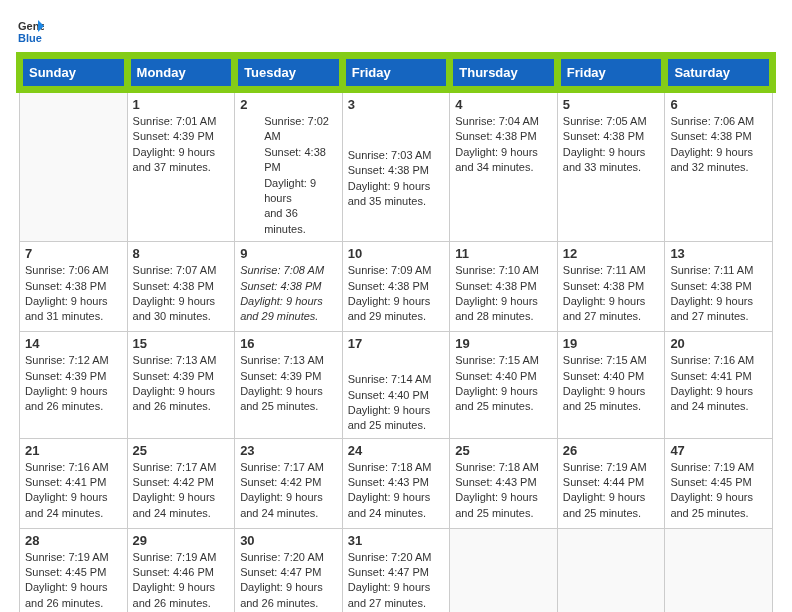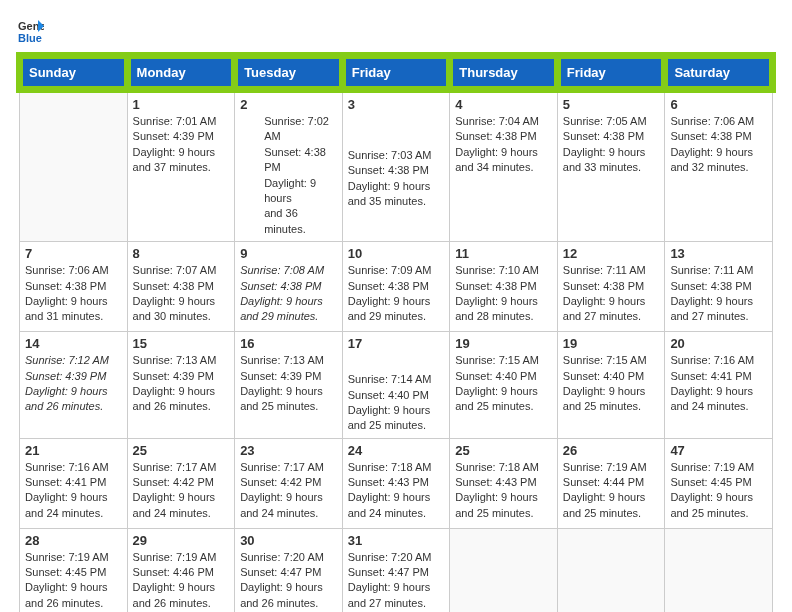--- a/index.html
+++ b/index.html
@@ -202,21 +202,21 @@
           <span class="day-number">13</span>
           <div class="cell-text" style="white-space: pre-line;">Sunrise: 7:11 AM
 Sunset: 4:38 PM
 Daylight: 9 hours
 and 27 minutes.</div>
         </td>
       </tr>
       <tr>
         <td>
           <span class="day-number">14</span>
-          <div class="cell-text" style="white-space: pre-line; font-style: italic;">Sunrise: 7:12 AM
+          <div class="cell-text" style="white-space: pre-line;">Sunrise: 7:12 AM
 Sunset: 4:39 PM
 Daylight: 9 hours
 and 26 minutes.</div>
         </td>
         <td>
           <span class="day-number">15</span>
           <div class="cell-text" style="white-space: pre-line;">Sunrise: 7:13 AM
 Sunset: 4:39 PM
 Daylight: 9 hours
 and 26 minutes.</div>

